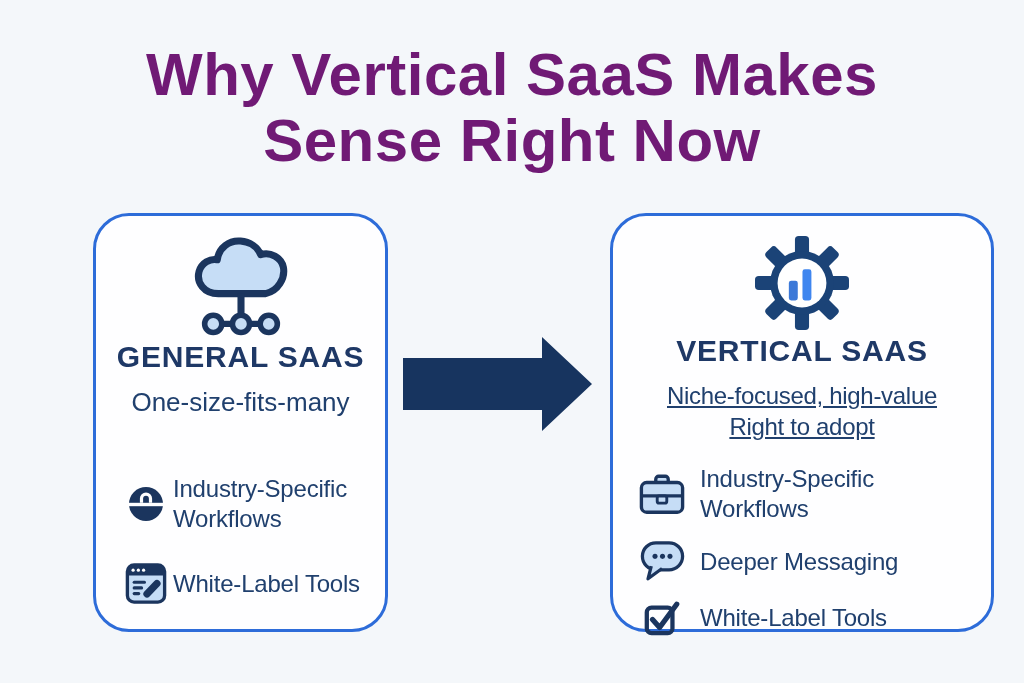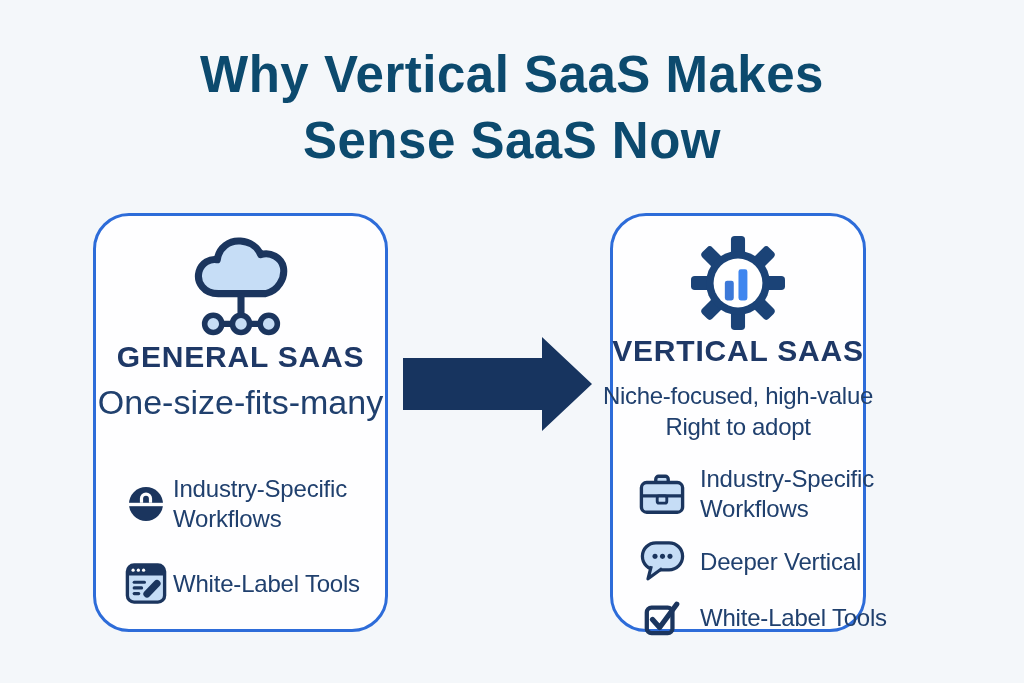--- a/index.html
+++ b/index.html
@@ -8,48 +8,48 @@
     background:#f4f7fa;
     font-family:"Liberation Sans","DejaVu Sans",sans-serif;
     color:#1f3a68;
     overflow:hidden;
   }
   .canvas{position:relative;width:1024px;height:683px;}
 
   .title{
     position:absolute;top:42px;left:0;width:1024px;
     text-align:center;
-    font-size:51px;line-height:66px;font-weight:800;
-    color:#0c4a6e;letter-spacing:0.5px;
+    font-size:60px;line-height:66px;font-weight:800;
+    color:#701a75;letter-spacing:0.5px;
   }
 
   .card{
     position:absolute;top:213px;height:419px;
     background:#fefeff;
     border:3px solid #2d6cd9;
     border-radius:36px;
     box-sizing:border-box;
     display:flex;flex-direction:column;align-items:center;
   }
   .card.general{left:93px;width:295px;}
-  .card.vertical{left:610px;width:256px;}
+  .card.vertical{left:610px;width:384px;}
 
   .card-icon{display:block;}
   .card.general .card-icon{margin-top:16px;width:104px;height:104px;}
   .card.vertical .card-icon{margin-top:20px;width:94px;height:94px;}
 
   .card-heading{
     font-size:30px;font-weight:800;letter-spacing:0.8px;
     line-height:34px;margin-top:4px;color:#1e3866;white-space:nowrap;
   }
   .card-subtitle{
     margin-top:12px;text-align:center;font-weight:500;color:#20406e;
   }
-  .card.general .card-subtitle{font-size:34px;line-height:32px;}
-  .card.vertical .card-subtitle{font-size:24px;line-height:31px;letter-spacing:-0.3px;}
+  .card.general .card-subtitle{font-size:26px;line-height:32px;}
+  .card.vertical .card-subtitle{font-size:24px;line-height:31px;letter-spacing:-0.3px;text-decoration:underline;}
   .card-subtitle div{white-space:nowrap;}
 
   .features{position:absolute;display:flex;flex-direction:column;}
   .card.general .features{top:258px;left:29px;right:8px;gap:28px;}
   .card.vertical .features{top:248px;left:25px;right:6px;gap:16px;}
 
   .feature{display:grid;align-items:center;}
   .card.general .feature{grid-template-columns:42px 1fr;column-gap:6px;}
   .card.vertical .feature{grid-template-columns:48px 1fr;column-gap:14px;}
   .ficon{display:flex;align-items:center;justify-content:center;}
@@ -59,21 +59,21 @@
 
   .arrow{position:absolute;left:403px;top:337px;width:189px;height:94px;}
 </style>
 </head>
 <body>
 
 <div class="canvas">
 
   <div class="title">
     <div>Why Vertical SaaS Makes</div>
-    <div>Sense SaaS Now</div>
+    <div>Sense Right Now</div>
   </div>
 
   <div class="card general">
     <svg class="card-icon" viewBox="0 0 103 103">
       <path d="M29 61 C15 61 7 50 10 39 C12.5 30.5 21 26 28 27.5 C29.5 15.5 40 8 51 9 C60.5 9.8 68 15 71 22.5 C80.5 19.5 91.5 25 93.5 35 C95.5 46 88 58.5 76 61 Z" fill="#c6ddf6" stroke="#1b355e" stroke-width="7" stroke-linejoin="round"></path>
       <line x1="51.5" y1="61" x2="51.5" y2="91" stroke="#1b355e" stroke-width="7"></line>
       <line x1="24" y1="91" x2="79" y2="91" stroke="#1b355e" stroke-width="6"></line>
       <circle cx="24" cy="91" r="8.5" fill="#c6ddf6" stroke="#1b355e" stroke-width="5.5"></circle>
       <circle cx="51.5" cy="91" r="8.5" fill="#c6ddf6" stroke="#1b355e" stroke-width="5.5"></circle>
       <circle cx="79" cy="91" r="8.5" fill="#c6ddf6" stroke="#1b355e" stroke-width="5.5"></circle>
@@ -164,21 +164,21 @@
         <span class="ficon">
           <svg width="45" height="43" viewBox="0 0 48 46">
             <rect x="2.5" y="3" width="43" height="29" rx="14.5" fill="#c6ddf6" stroke="#1b355e" stroke-width="3.5"></rect>
             <path d="M12 28 L8.5 41.5 L23.5 30.5" fill="#c6ddf6" stroke="#1b355e" stroke-width="3.5" stroke-linejoin="round"></path>
             <circle cx="16" cy="17.5" r="2.7" fill="#1b355e"></circle>
             <circle cx="24" cy="17.5" r="2.7" fill="#1b355e"></circle>
             <circle cx="32" cy="17.5" r="2.7" fill="#1b355e"></circle>
           </svg>
         </span>
         <span class="flabel">
-            <span>Deeper Vertical</span>
+            <span>Deeper Messaging</span>
           </span>
       </div>
       <div class="feature">
         <span class="ficon">
           <svg width="38" height="38" viewBox="0 0 40 40">
             <rect x="4" y="9" width="27" height="27" rx="5" fill="none" stroke="#1b355e" stroke-width="4.5"></rect>
             <polyline points="10,21.5 17.5,30 35.5,5.5" fill="none" stroke="#1b355e" stroke-width="5.5" stroke-linecap="round" stroke-linejoin="round"></polyline>
           </svg>
         </span>
         <span class="flabel">

